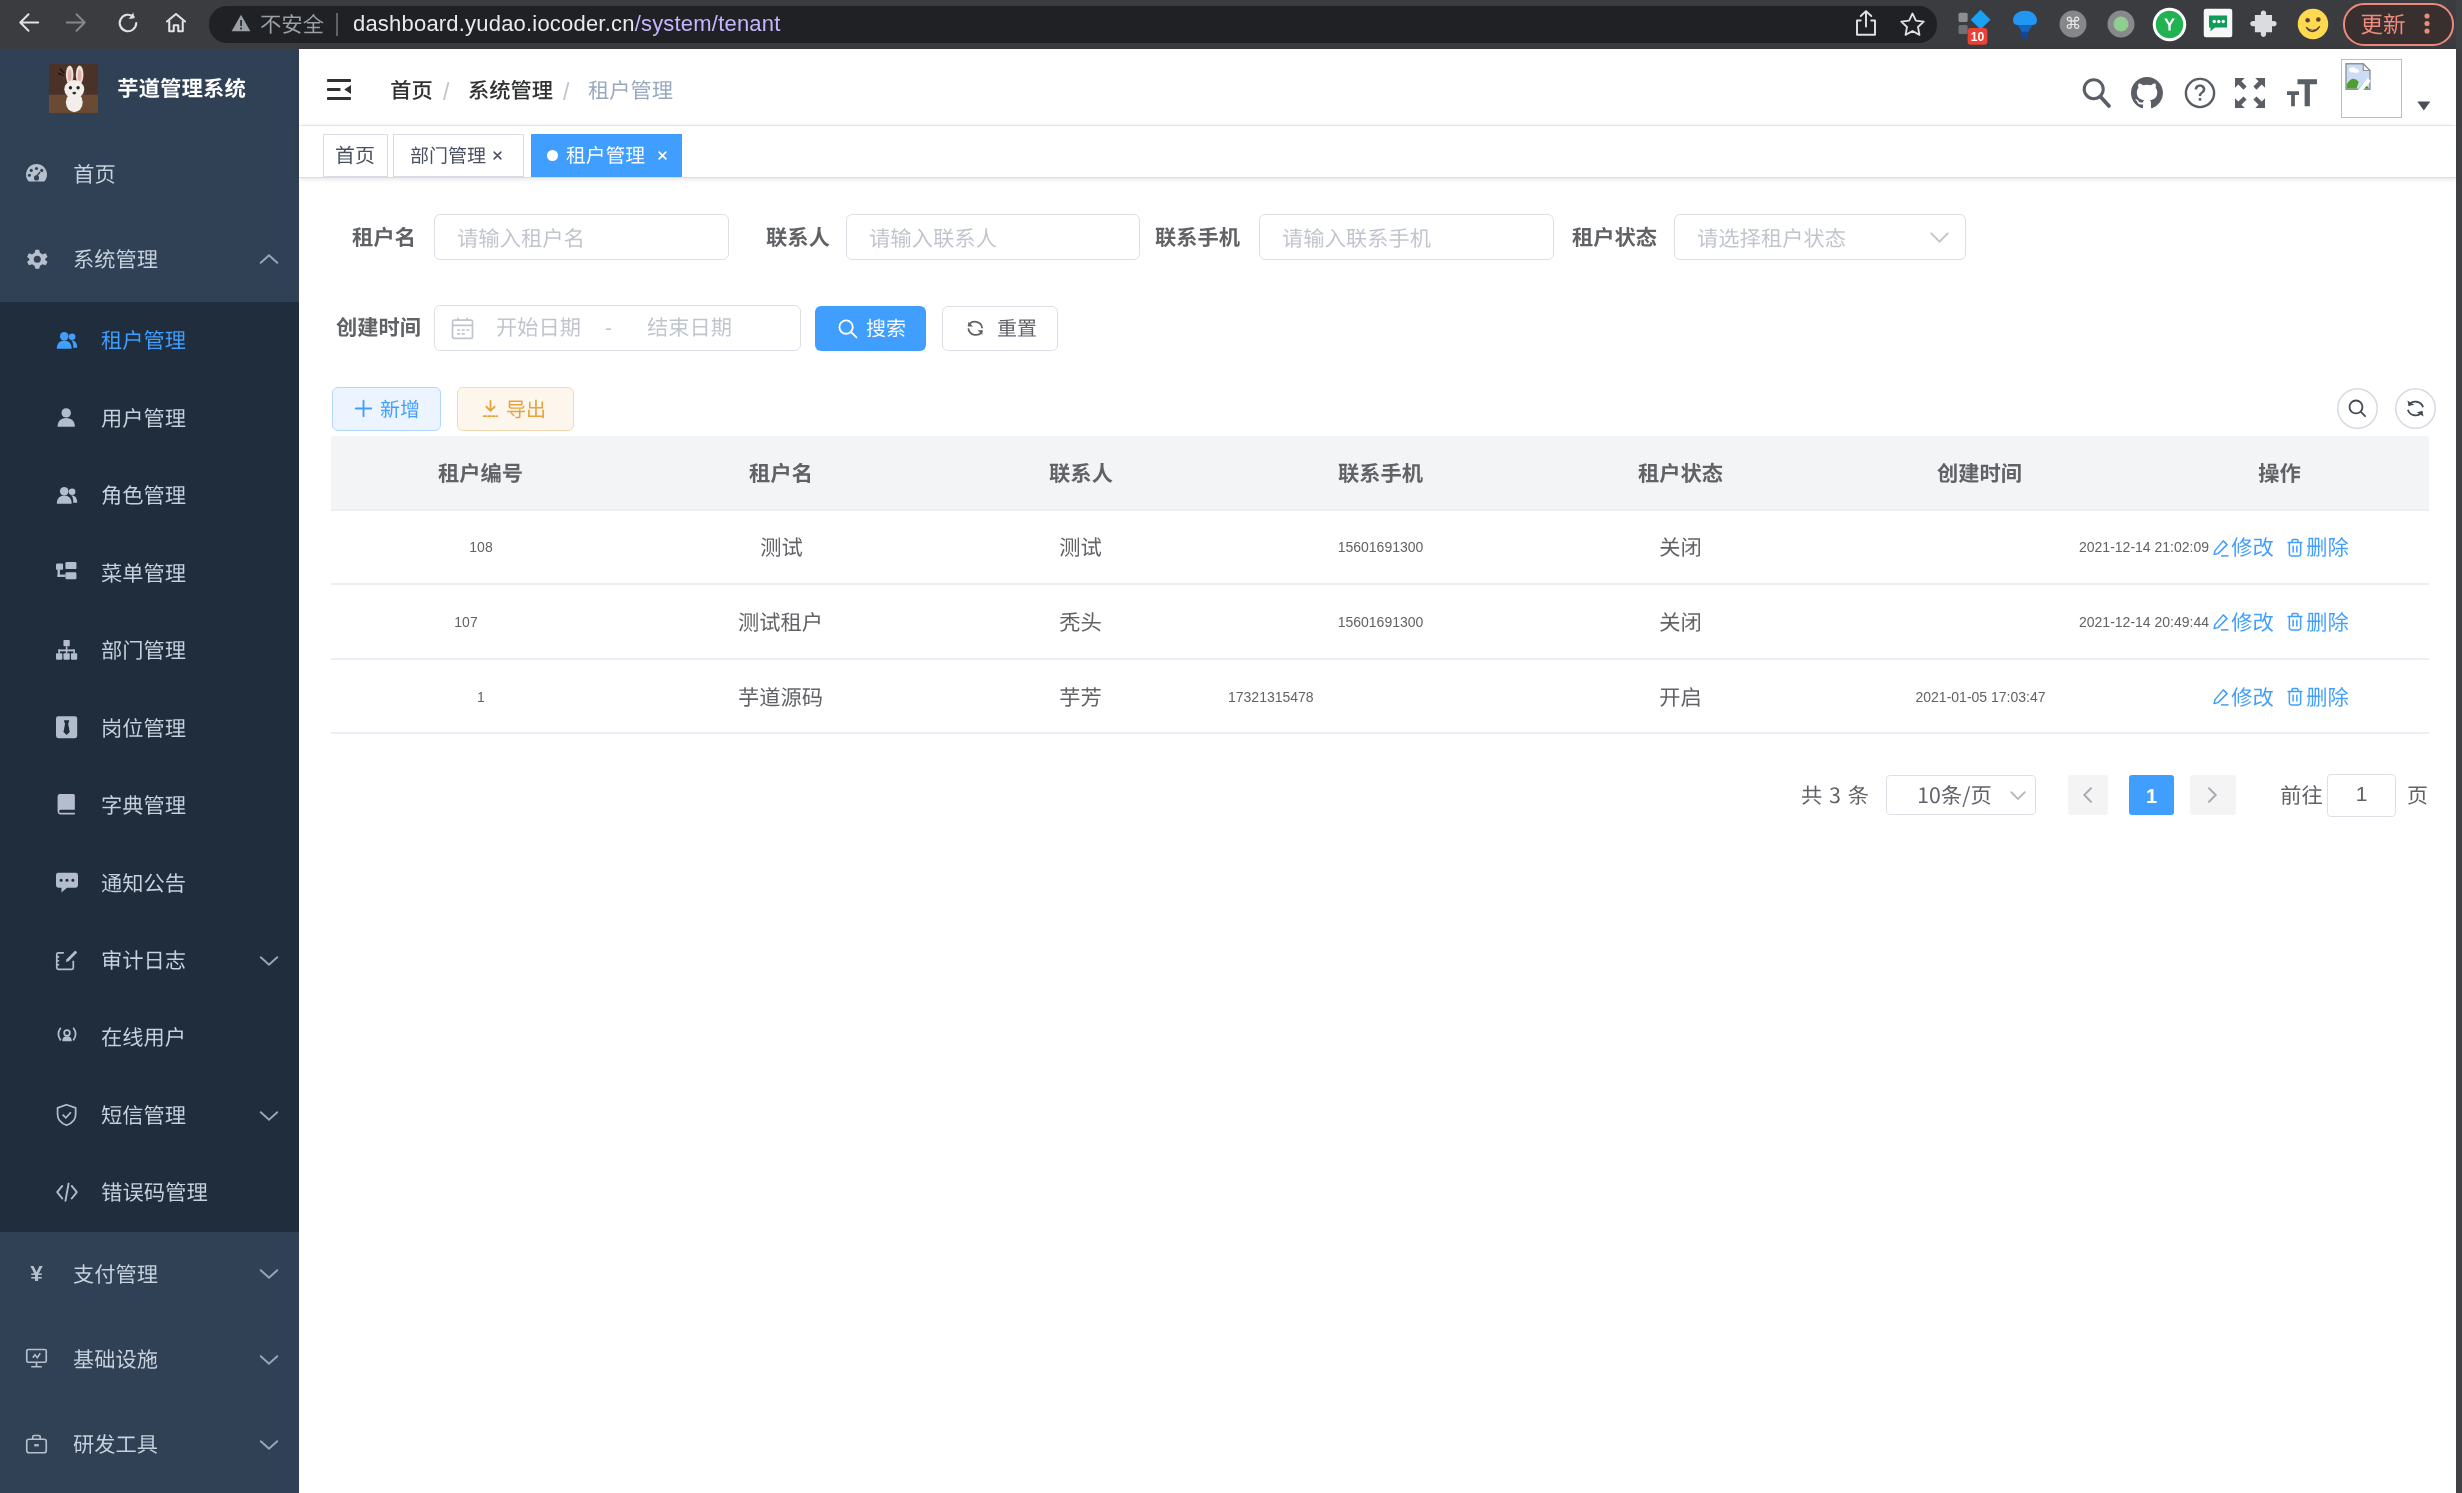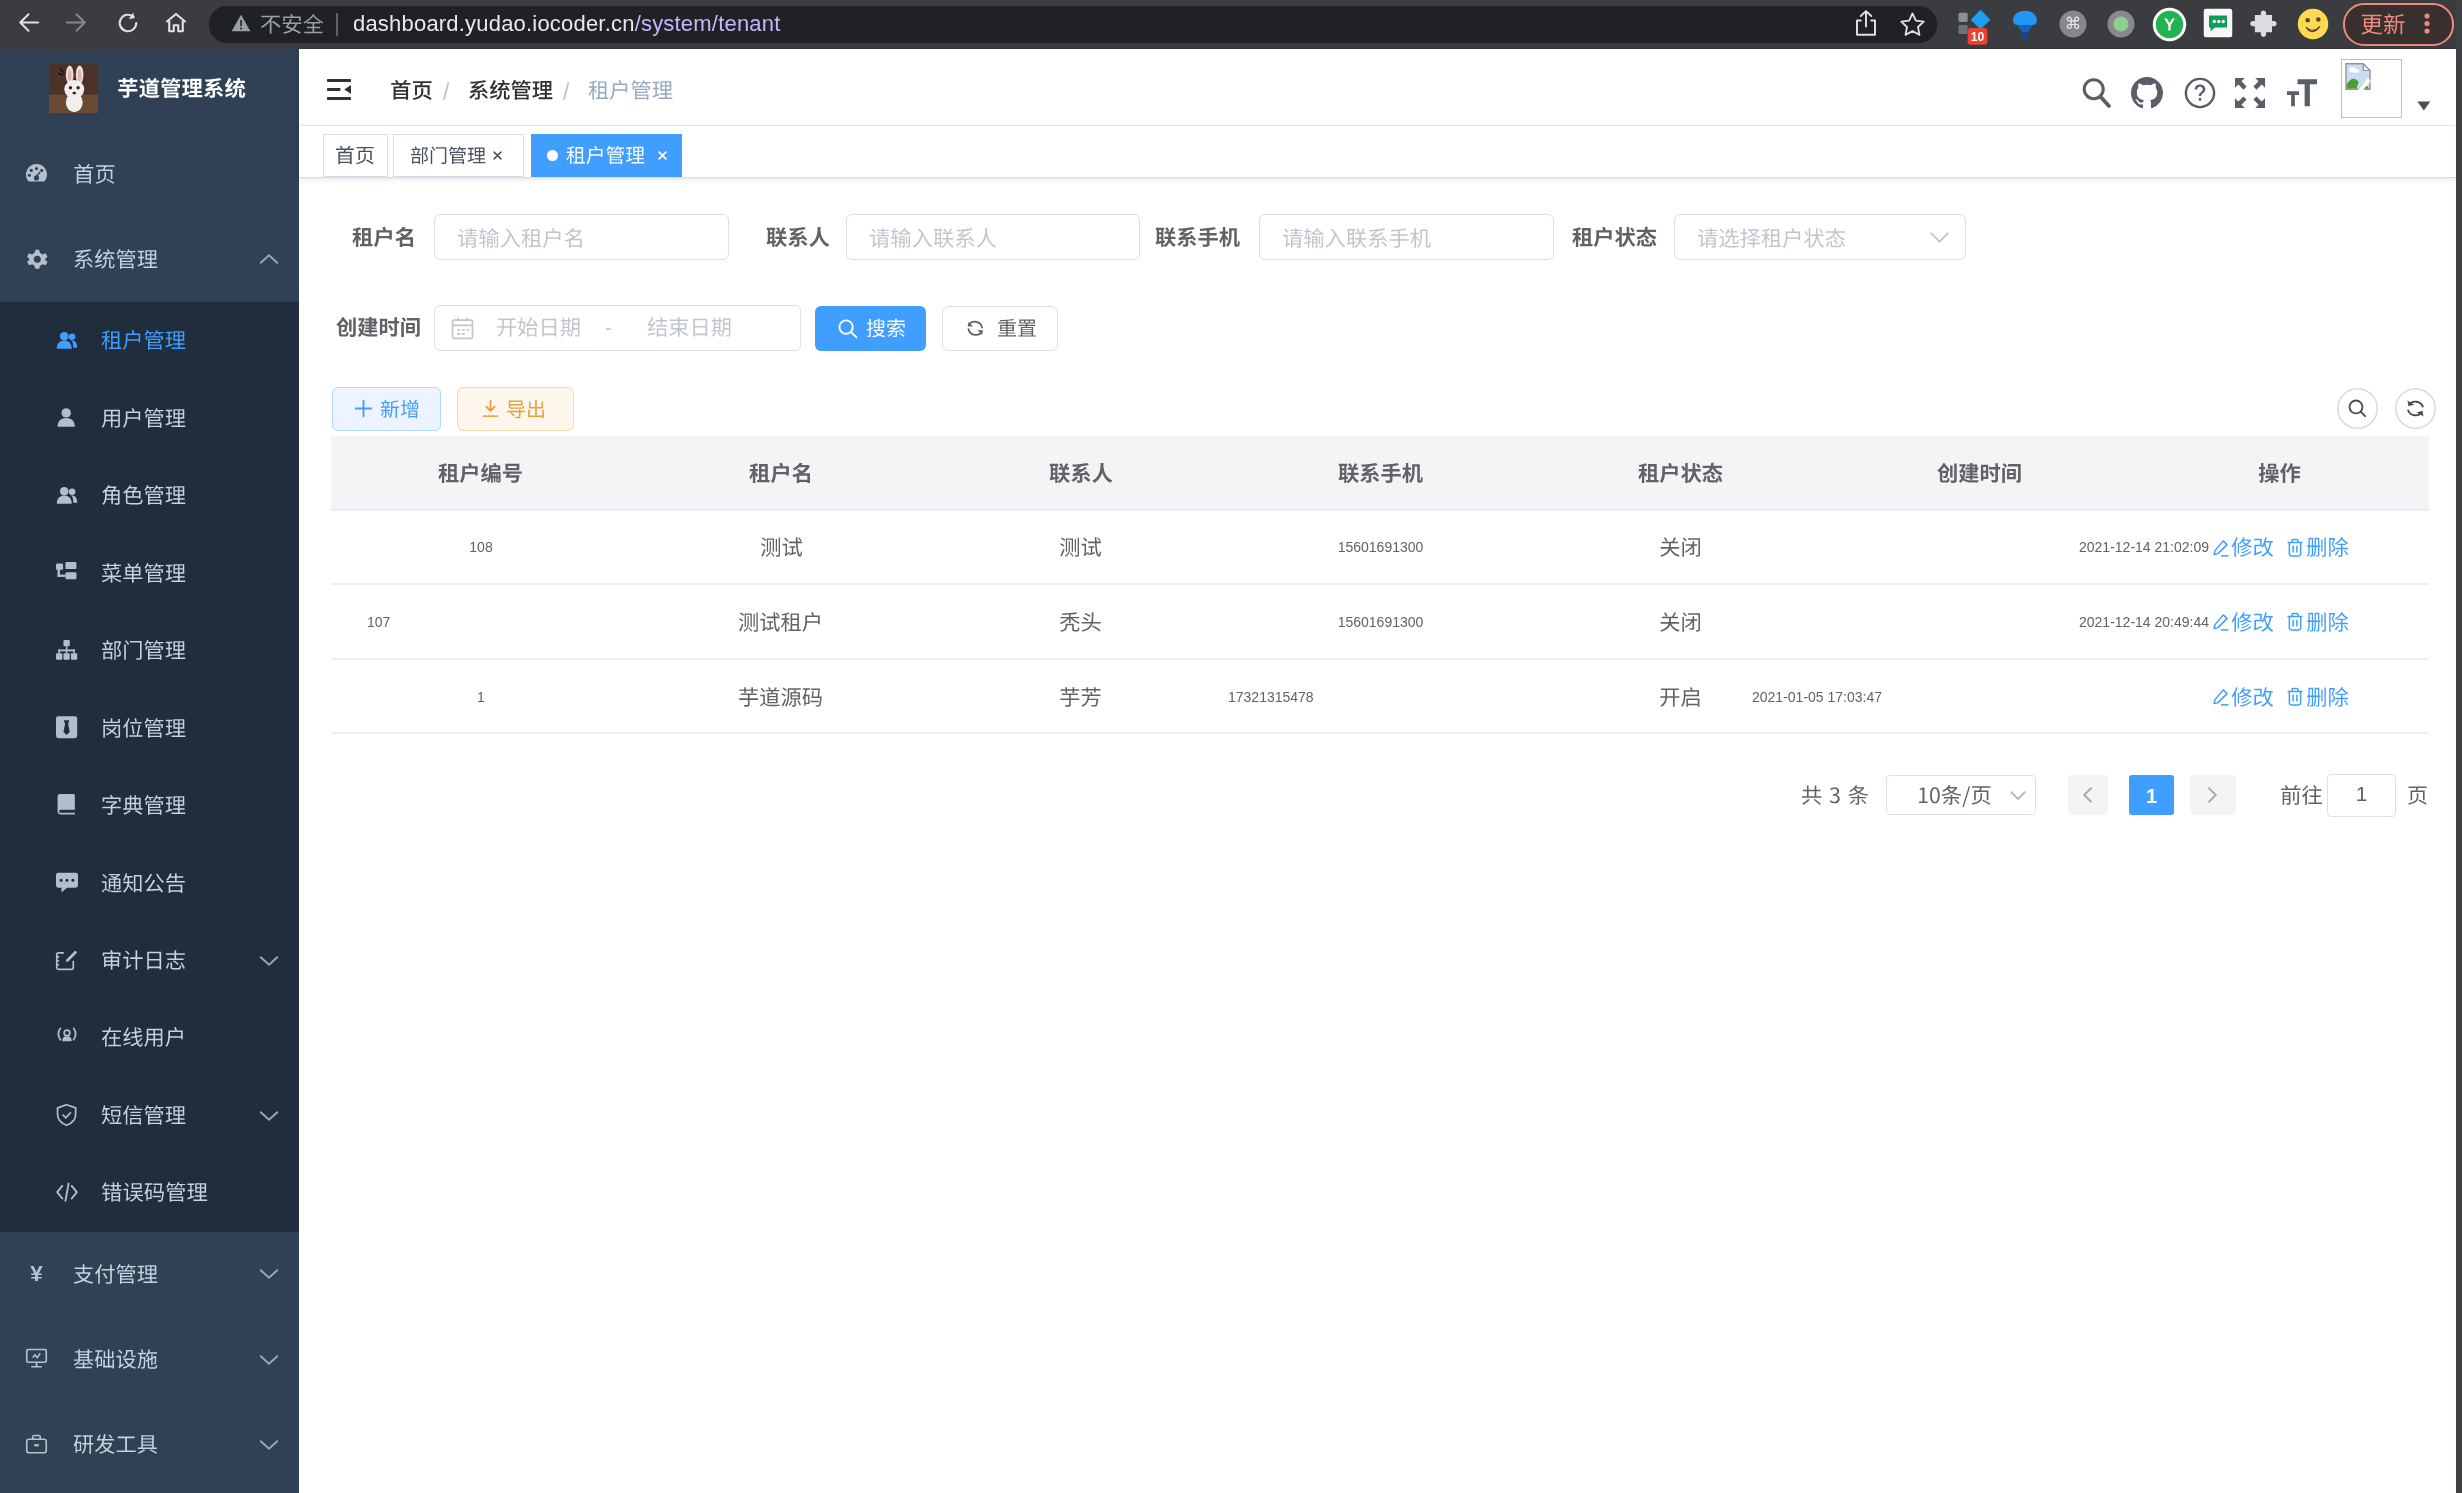--- a/index.html
+++ b/index.html
@@ -919,21 +919,21 @@
 <g stroke="#409eff" stroke-width="2" fill="none">
       <path d="M2 5.5 H22 M8 5.5 V3 A1.5 1.5 0 0 1 9.5 1.5 H14.5 A1.5 1.5 0 0 1 16 3 V5.5 M4.5 5.5 V21 A2.5 2.5 0 0 0 7 23.5 H17 A2.5 2.5 0 0 0 19.5 21 V5.5 M9.5 10 V19 M14.5 10 V19"></path>
     </g>
   </svg>
 <svg class="tx" style="left:2306px;top:531px" width="43" height="32" viewBox="0 0 56 42">
     <g fill="#409eff" transform="translate(0,31.6) scale(0.028000,-0.028000)">
       <use href="#gR5220" x="0"></use>
       <use href="#gR9664" x="1000"></use>
     </g>
   </svg>
-<div class="lat num" style="left:367px;top:606px;width:228px;text-align:left">107</div>
+<div class="lat num" style="left:352px;top:606px;width:228px;text-align:center">107</div>
 <svg class="tx" style="left:738px;top:606px" width="85" height="32" viewBox="0 0 112 42">
     <g fill="#606266" transform="translate(0,31.6) scale(0.028000,-0.028000)">
       <use href="#gR6d4b" x="0"></use>
       <use href="#gR8bd5" x="1000"></use>
       <use href="#gR79df" x="2000"></use>
       <use href="#gR6237" x="3000"></use>
     </g>
   </svg>
 <svg class="tx" style="left:1059px;top:606px" width="43" height="32" viewBox="0 0 56 42">
     <g fill="#606266" transform="translate(0,31.6) scale(0.028000,-0.028000)">
@@ -987,21 +987,21 @@
       <use href="#gR82b3" x="1000"></use>
     </g>
   </svg>
 <div class="lat num" style="left:1228px;top:681px;width:305px;text-align:left">17321315478</div>
 <svg class="tx" style="left:1659px;top:681px" width="43" height="32" viewBox="0 0 56 42">
     <g fill="#606266" transform="translate(0,31.6) scale(0.028000,-0.028000)">
       <use href="#gR5f00" x="0"></use>
       <use href="#gR542f" x="1000"></use>
     </g>
   </svg>
-<div class="lat num" style="left:1752px;top:681px;width:457px;">2021-01-05 17:03:47</div>
+<div class="lat num" style="left:1752px;top:681px;width:457px;text-align:center">2021-01-05 17:03:47</div>
 <svg class="tx" style="left:2212px;top:687px" width="18" height="20" viewBox="0 0 24 26">
 <g stroke="#409eff" stroke-width="2" fill="none">
       <path d="M15 3.5 L20 8.5 L8 20.5 L2.8 21.8 L4 16.5 Z" stroke-linejoin="round"></path>
       <path d="M12 23.5 H22"></path>
     </g>
   </svg>
 <svg class="tx" style="left:2231px;top:681px" width="43" height="32" viewBox="0 0 56 42">
     <g fill="#409eff" transform="translate(0,31.6) scale(0.028000,-0.028000)">
       <use href="#gR4fee" x="0"></use>
       <use href="#gR6539" x="1000"></use>

